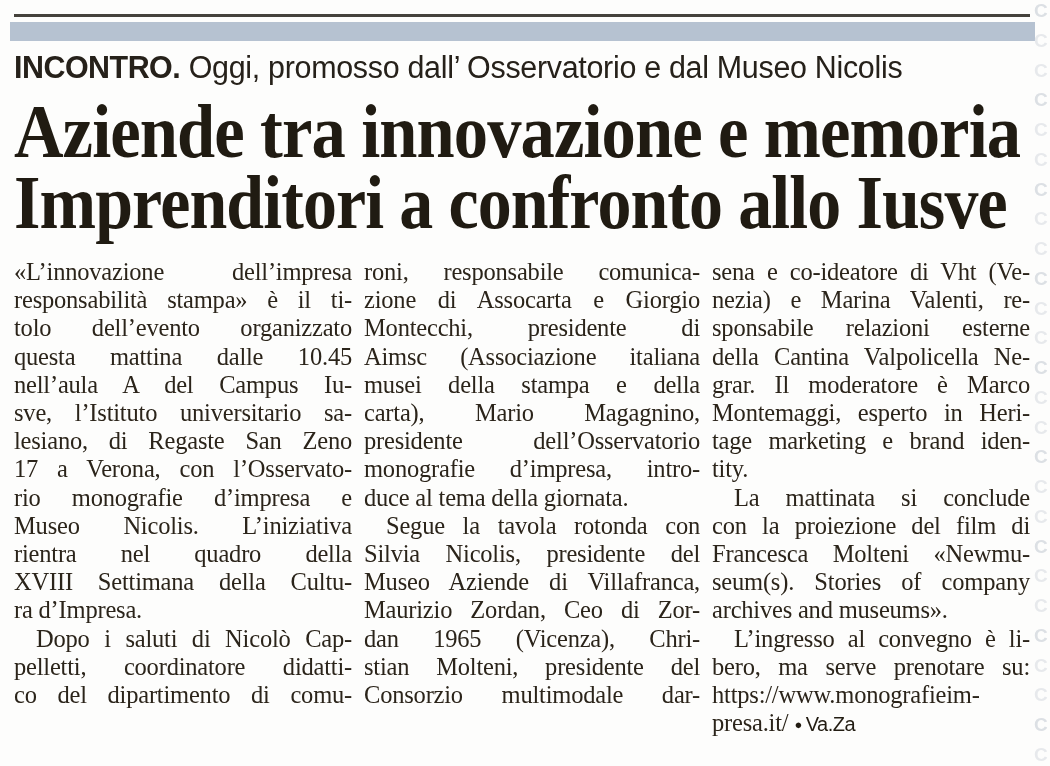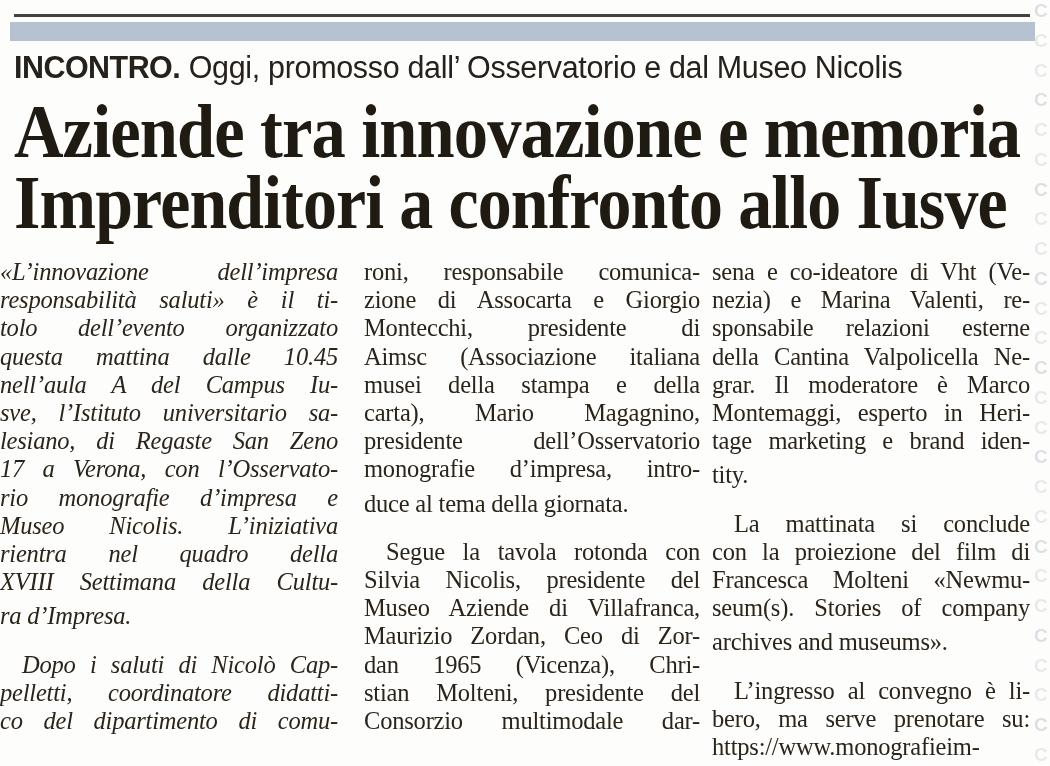--- a/index.html
+++ b/index.html
@@ -43,33 +43,33 @@
     white-space:nowrap;
     transform-origin:0 50%;
   }
   .article{
     position:absolute;top:258px;left:0;height:500px;width:1050px;
     color:#2b241a;
   }
   .col{
     position:absolute;top:0;
   }
-  .col-0{left:0;width:338px;font-style:italic;}
+  .col-0{left:14px;width:338px;}
   .col-1{left:364px;width:336px;}
   .col-2{left:712px;width:318px;}
   .line{
     font-size:24.5px;
     line-height:28.2px;
     text-align:justify;
     text-align-last:justify;
     white-space:nowrap;
     letter-spacing:-0.2px;
   }
-  .line.pend{text-align-last:left;margin-top:6px;}
-  .line.pind{text-indent:22px;margin-top:20px;}
+  .line.pend{text-align-last:left;}
+  .line.pind{text-indent:22px;}
   .byline{
     font-family:"Liberation Sans", sans-serif;
     font-weight:400;
     font-size:20px;
     letter-spacing:-.5px;
     color:#221c12;
   }
   .byline .dot{font-size:13px;vertical-align:2px;margin-right:4px;}
   .edge-artifacts{
     position:absolute;top:0;right:-8px;width:24px;height:766px;
@@ -95,21 +95,21 @@
   </div>
 
   <h1 class="headline">
     <span class="headline-line fitx" style="transform: scaleX(0.902242);">Aziende tra innovazione e memoria</span><br>
     <span class="headline-line fitx" style="transform: scaleX(0.893789);">Imprenditori a confronto allo Iusve</span>
   </h1>
 
   <div class="article">
     <div class="col col-0">
         <div class="line"><span>«L’innovazione dell’impresa</span></div>
-        <div class="line"><span>responsabilità saluti» è il ti-</span></div>
+        <div class="line"><span>responsabilità stampa» è il ti-</span></div>
         <div class="line"><span>tolo dell’evento organizzato</span></div>
         <div class="line"><span>questa mattina dalle 10.45</span></div>
         <div class="line"><span>nell’aula A del Campus Iu-</span></div>
         <div class="line"><span>sve, l’Istituto universitario sa-</span></div>
         <div class="line"><span>lesiano, di Regaste San Zeno</span></div>
         <div class="line"><span>17 a Verona, con l’Osservato-</span></div>
         <div class="line"><span>rio monografie d’impresa e</span></div>
         <div class="line"><span>Museo Nicolis. L’iniziativa</span></div>
         <div class="line"><span>rientra nel quadro della</span></div>
         <div class="line"><span>XVIII Settimana della Cultu-</span></div>

